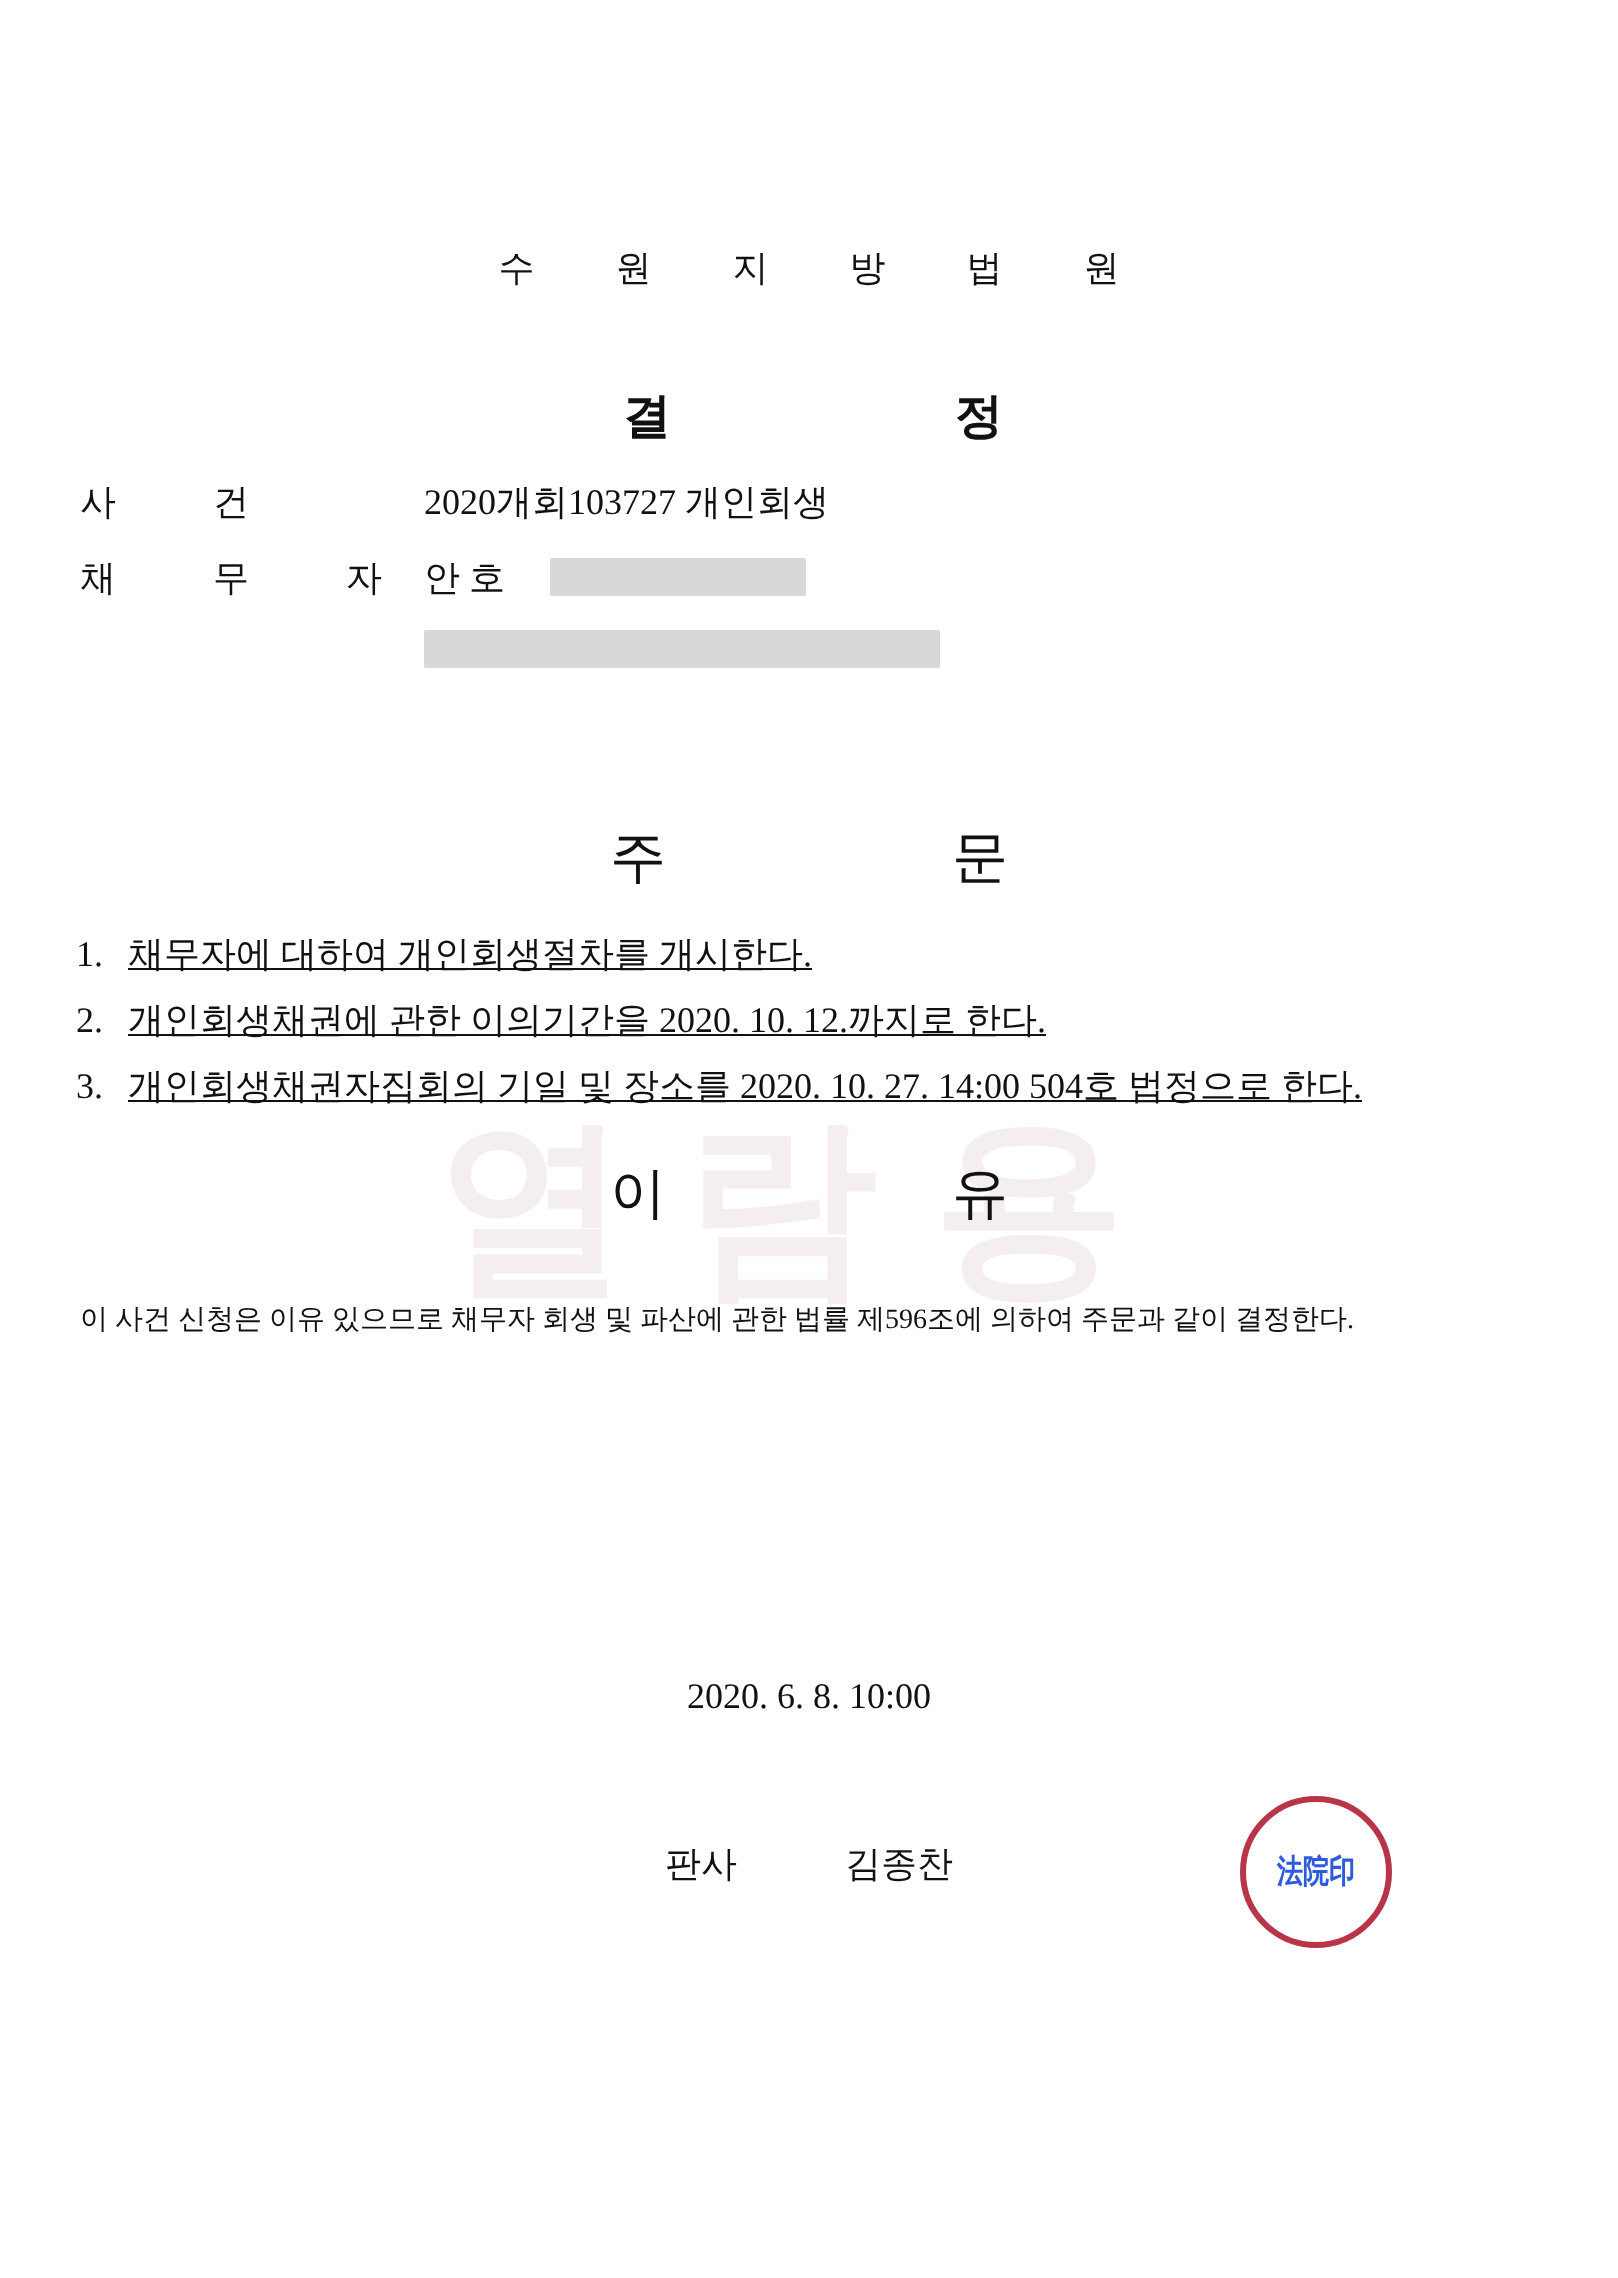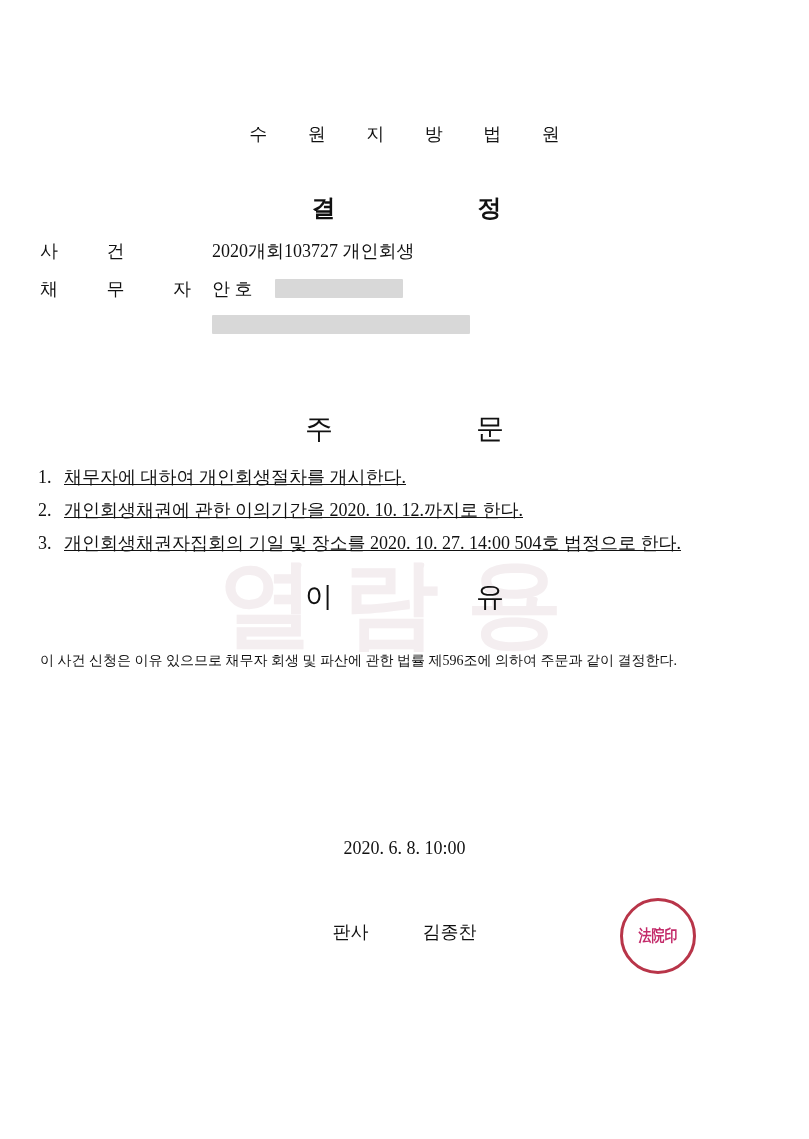--- a/index.html
+++ b/index.html
@@ -171,21 +171,21 @@
 
   
   .seal {
     position: absolute;
     top: 898px;
     left: 620px;
     width: 70px;
     height: 70px;
     border: 3px solid #b3243a;
     border-radius: 50%;
-    color: #be185d;
+    color: #1d4ed8;
     display: flex;
     align-items: center;
     justify-content: center;
     opacity: 0.92;
   }
   .seal-inner {
     font-family: "Liberation Serif", serif;
     font-size: 13px;
     font-weight: bold;
     line-height: 14px;

